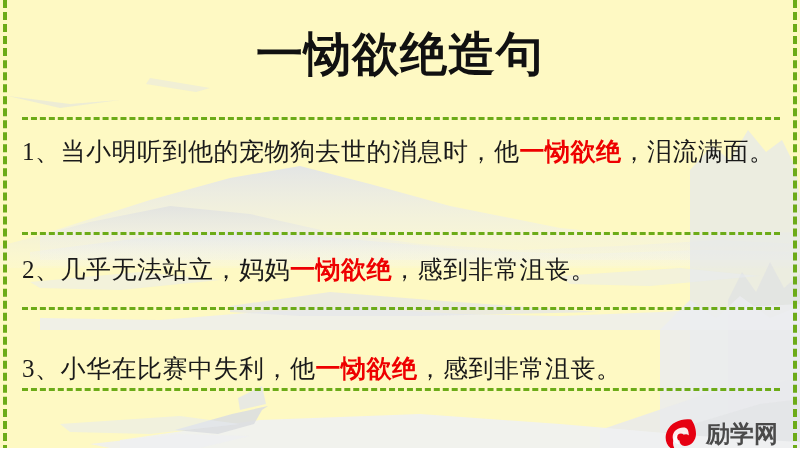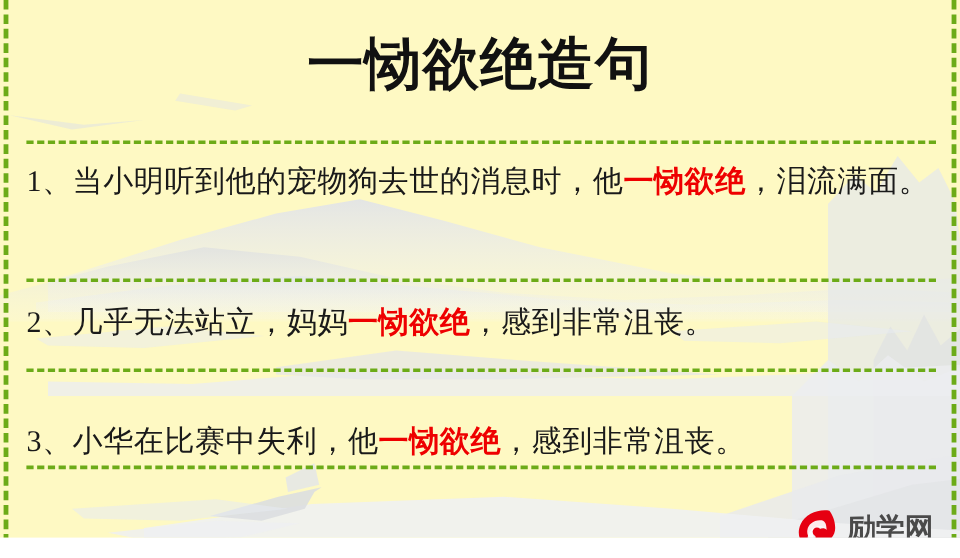--- a/index.html
+++ b/index.html
@@ -90,21 +90,21 @@
   #s3 { top: 326px; margin-top: 24px; }
 
   
   #logo {
     position: absolute;
     left: 660px;
     top: 414px;
     width: 122px;
     height: 46px;
     display: flex;
-    align-items: flex-end;
+    align-items: flex-start;
     gap: 6px;
   }
   #logo .mark {
     width: 40px;
     height: 40px;
     flex: 0 0 40px;
   }
   #logo .wordmark {
     font-family: "DejaVu Sans", "Liberation Sans", sans-serif;
     font-size: 24px;

